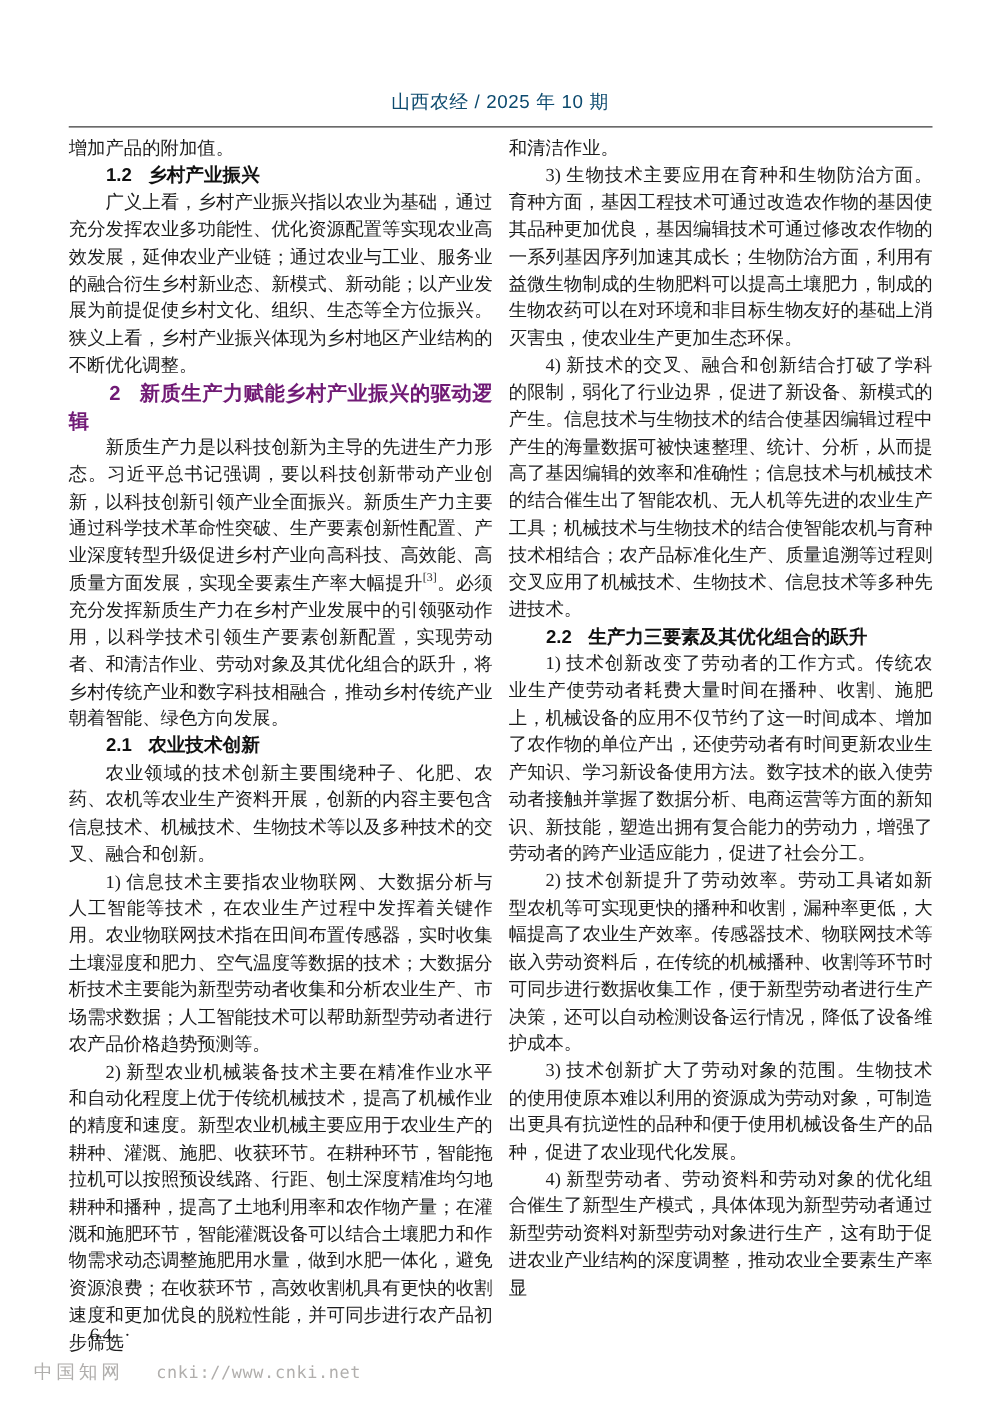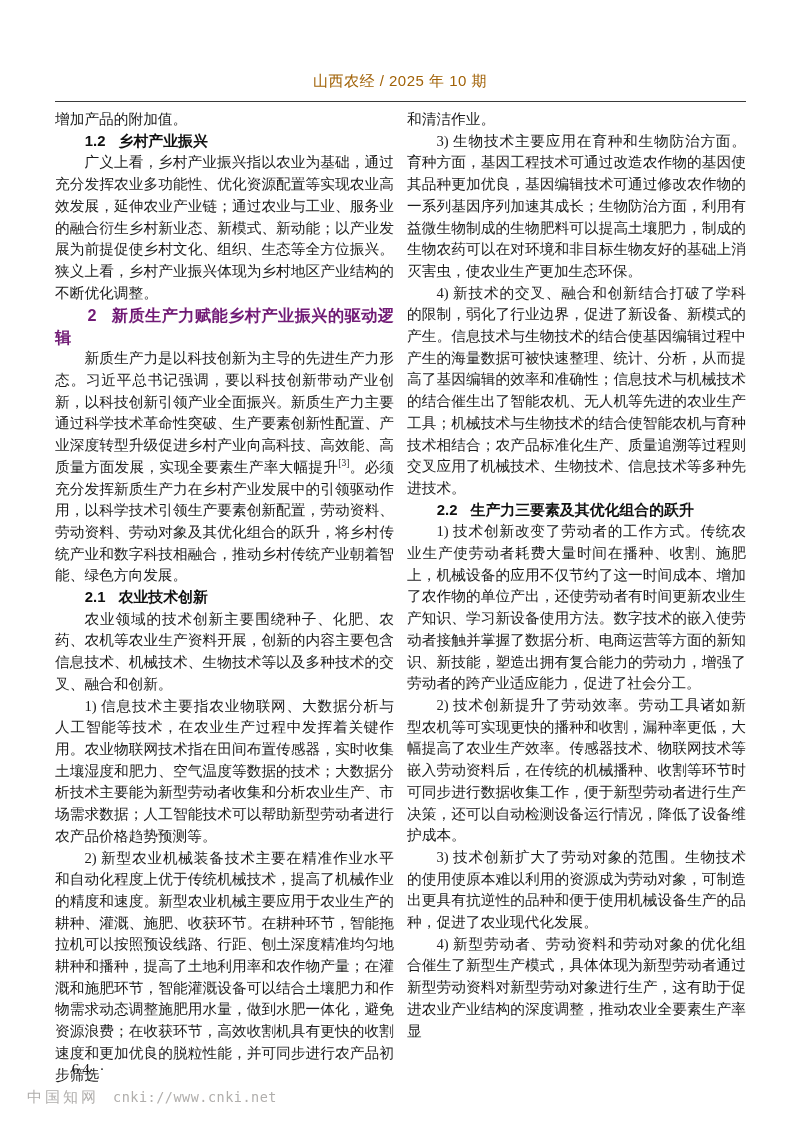--- a/index.html
+++ b/index.html
@@ -13,21 +13,21 @@
     overflow: hidden;
   }
   .journal-header {
     position: absolute;
     top: 72px;
     left: 55px;
     width: 690px;
     text-align: center;
     font-family: "Liberation Sans", "DejaVu Sans", sans-serif;
     font-size: 15px;
-    color: #a16207;
+    color: #0c4a6e;
     letter-spacing: 0.5px;
   }
   .header-rule {
     position: absolute;
     top: 101px;
     left: 55px;
     width: 691px;
     height: 0;
     border-top: 1.5px solid #3a3a3a;
   }
@@ -79,21 +79,21 @@
     letter-spacing: 3px;
     color: #1c1c1c;
     text-align: center;
   }
   .watermark {
     position: absolute;
     left: 27px;
     top: 1088px;
     display: flex;
     align-items: baseline;
-    gap: 14px;
+    gap: 26px;
     color: #b0aeac;
   }
   .watermark .wm-name {
     font-size: 15px;
     letter-spacing: 3px;
   }
   .watermark .wm-url {
     font-family: "DejaVu Sans Mono", "Liberation Mono", monospace;
     font-size: 13.5px;
     letter-spacing: 0.5px;
@@ -116,21 +116,21 @@
       <p class="subhead">
         <span class="h-num">1.2</span><span>乡村产业振兴</span>
       </p>
 
       <p>广义上看，乡村产业振兴指以农业为基础，通过充分发挥农业多功能性、优化资源配置等实现农业高效发展，延伸农业产业链；通过农业与工业、服务业的融合衍生乡村新业态、新模式、新动能；以产业发展为前提促使乡村文化、组织、生态等全方位振兴。狭义上看，乡村产业振兴体现为乡村地区产业结构的不断优化调整。</p>
 
       <p class="sechead">
         <span class="h-num">2</span><span>新质生产力赋能乡村产业振兴的驱动逻辑</span>
       </p>
 
-      <p><span>新质生产力是以科技创新为主导的先进生产力形态。习近平总书记强调，要以科技创新带动产业创新，以科技创新引领产业全面振兴。新质生产力主要通过科学技术革命性突破、生产要素创新性配置、产业深度转型升级促进乡村产业向高科技、高效能、高质量方面发展，实现全要素生产率大幅提升</span><span class="ref-sup">[3]</span><span>。必须充分发挥新质生产力在乡村产业发展中的引领驱动作用，以科学技术引领生产要素创新配置，劳动资料、劳动资料、劳动对象及其优化组合的跃升，将乡村传统产业和数字科技相融合，推动乡村传统产业朝着智能、绿色方向发展。</span></p>
+      <p><span>新质生产力是以科技创新为主导的先进生产力形态。习近平总书记强调，要以科技创新带动产业创新，以科技创新引领产业全面振兴。新质生产力主要通过科学技术革命性突破、生产要素创新性配置、产业深度转型升级促进乡村产业向高科技、高效能、高质量方面发展，实现全要素生产率大幅提升</span><span class="ref-sup">[3]</span><span>。必须充分发挥新质生产力在乡村产业发展中的引领驱动作用，以科学技术引领生产要素创新配置，实现劳动者、和清洁作业、劳动对象及其优化组合的跃升，将乡村传统产业和数字科技相融合，推动乡村传统产业朝着智能、绿色方向发展。</span></p>
 
       <p class="subhead">
         <span class="h-num">2.1</span><span>农业技术创新</span>
       </p>
 
       <p>农业领域的技术创新主要围绕种子、化肥、农药、农机等农业生产资料开展，创新的内容主要包含信息技术、机械技术、生物技术等以及多种技术的交叉、融合和创新。</p>
 
       <p>1) 信息技术主要指农业物联网、大数据分析与人工智能等技术，在农业生产过程中发挥着关键作用。农业物联网技术指在田间布置传感器，实时收集土壤湿度和肥力、空气温度等数据的技术；大数据分析技术主要能为新型劳动者收集和分析农业生产、市场需求数据；人工智能技术可以帮助新型劳动者进行农产品价格趋势预测等。</p>
 
       <p>2) 新型农业机械装备技术主要在精准作业水平和自动化程度上优于传统机械技术，提高了机械作业的精度和速度。新型农业机械主要应用于农业生产的耕种、灌溉、施肥、收获环节。在耕种环节，智能拖拉机可以按照预设线路、行距、刨土深度精准均匀地耕种和播种，提高了土地利用率和农作物产量；在灌溉和施肥环节，智能灌溉设备可以结合土壤肥力和作物需求动态调整施肥用水量，做到水肥一体化，避免资源浪费；在收获环节，高效收割机具有更快的收割速度和更加优良的脱粒性能，并可同步进行农产品初步筛选</p>

